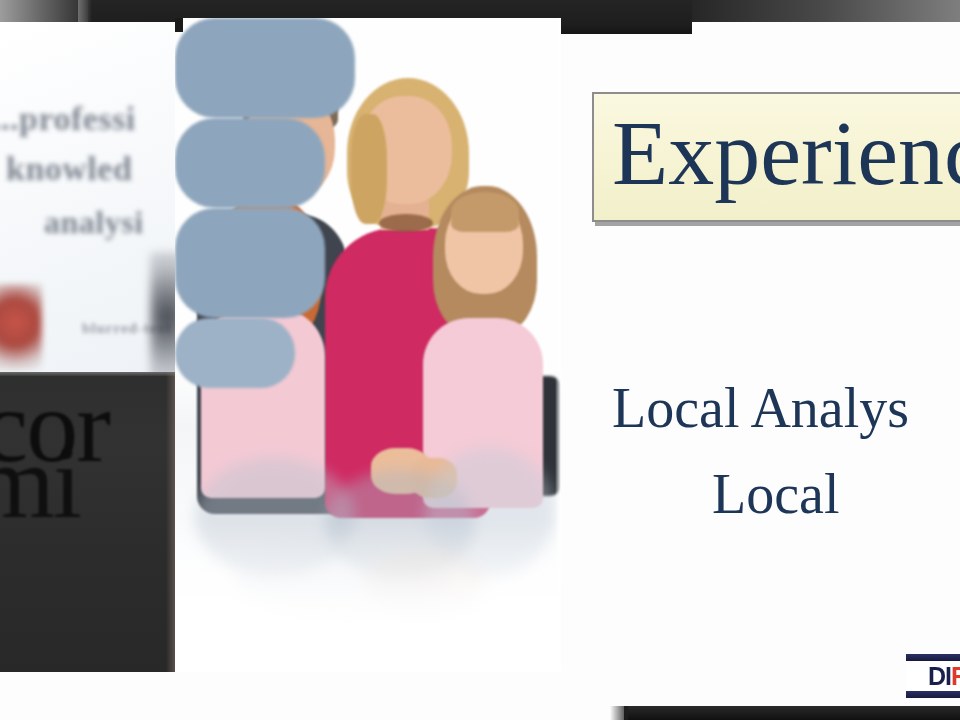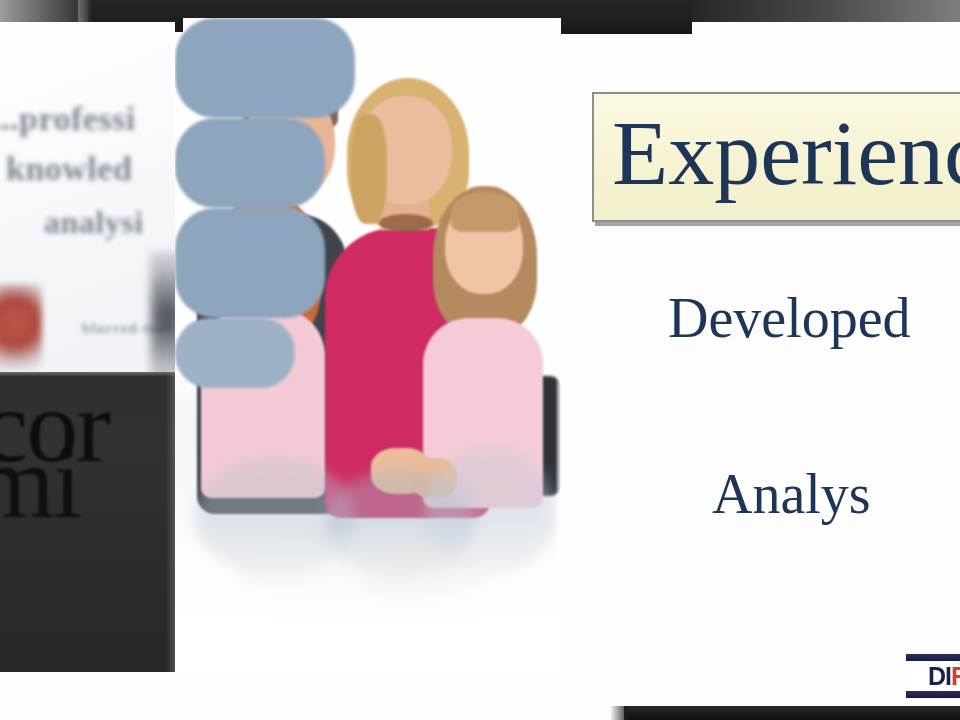--- a/index.html
+++ b/index.html
@@ -255,22 +255,22 @@
     <div class="refl e"></div>
 
     <div class="photo-fade"></div>
     <div class="photo-right-edge"></div>
   </div>
 
   <div class="title-box">
     <div class="title-text">Experienc</div>
   </div>
 
-  <div class="bullet b1">Developed</div>
-  <div class="bullet b3">Analys</div>
+  <div class="bullet b2">Local Analys</div>
+  <div class="bullet b3">Local</div>
 
   <div class="logo">
     <div class="bar bar-top"></div>
     <div class="plate"></div>
     <div class="bar bar-bot"></div>
     <div class="txt"><span>DI</span><span class="accent">F</span></div>
   </div>
 
   <div class="bottom-bar"></div>
 

